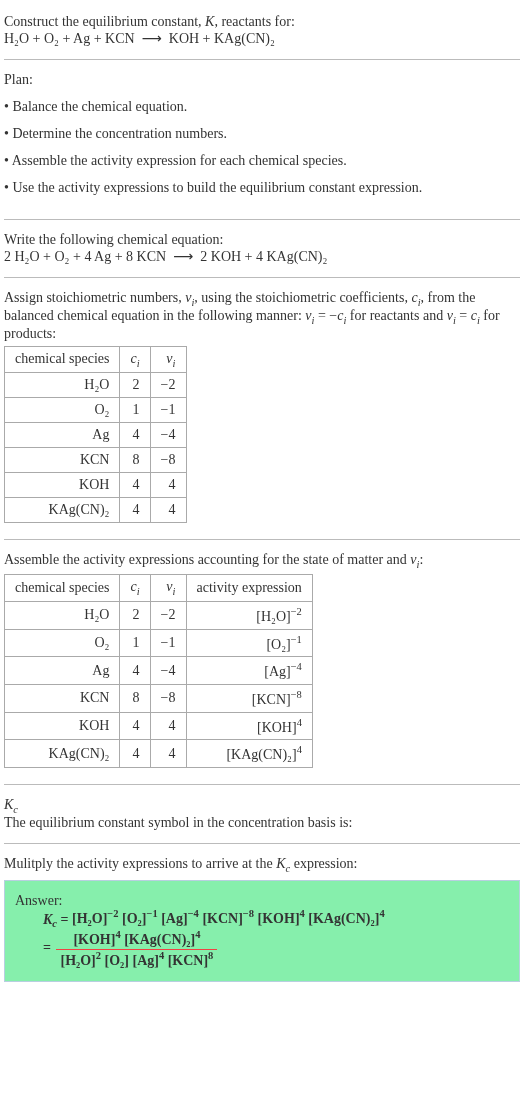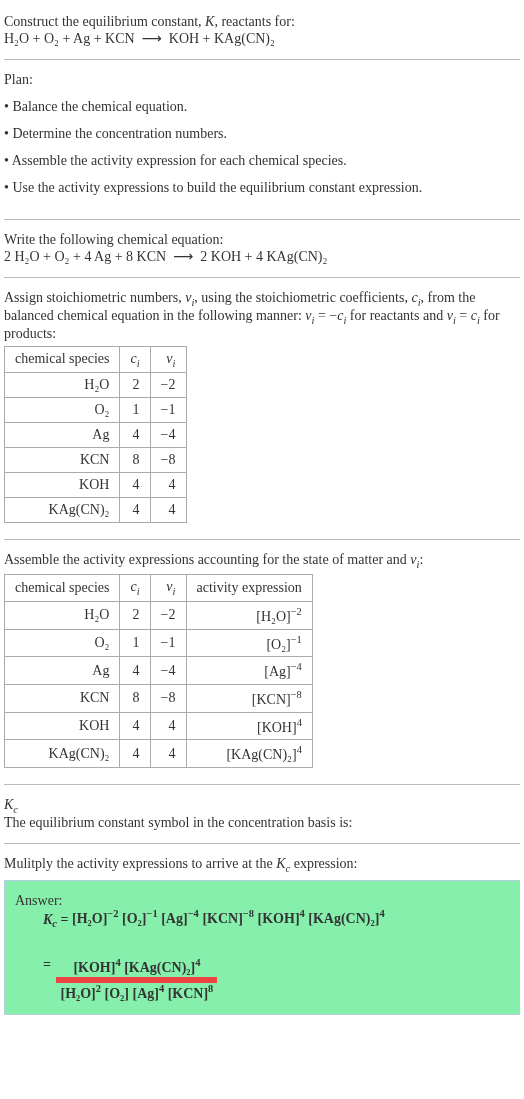--- a/index.html
+++ b/index.html
@@ -58,23 +58,22 @@
   .italic { font-style: italic; }
   .nowrap { white-space: nowrap; }
   .frac {
     display: inline-block;
     vertical-align: middle;
     text-align: center;
     margin: 0 2px;
   }
   .frac .num {
     display: block;
-    border-bottom: 6px solid #ef4444;
+    border-bottom: 1px solid #ef4444;
     padding: 0 4px 1px 4px;
-    margin-top: 28px;
   }
   .frac .den {
     display: block;
     padding: 1px 4px 0 4px;
   }
 </style>
 </head>
 <body>
 
 <div class="section">

